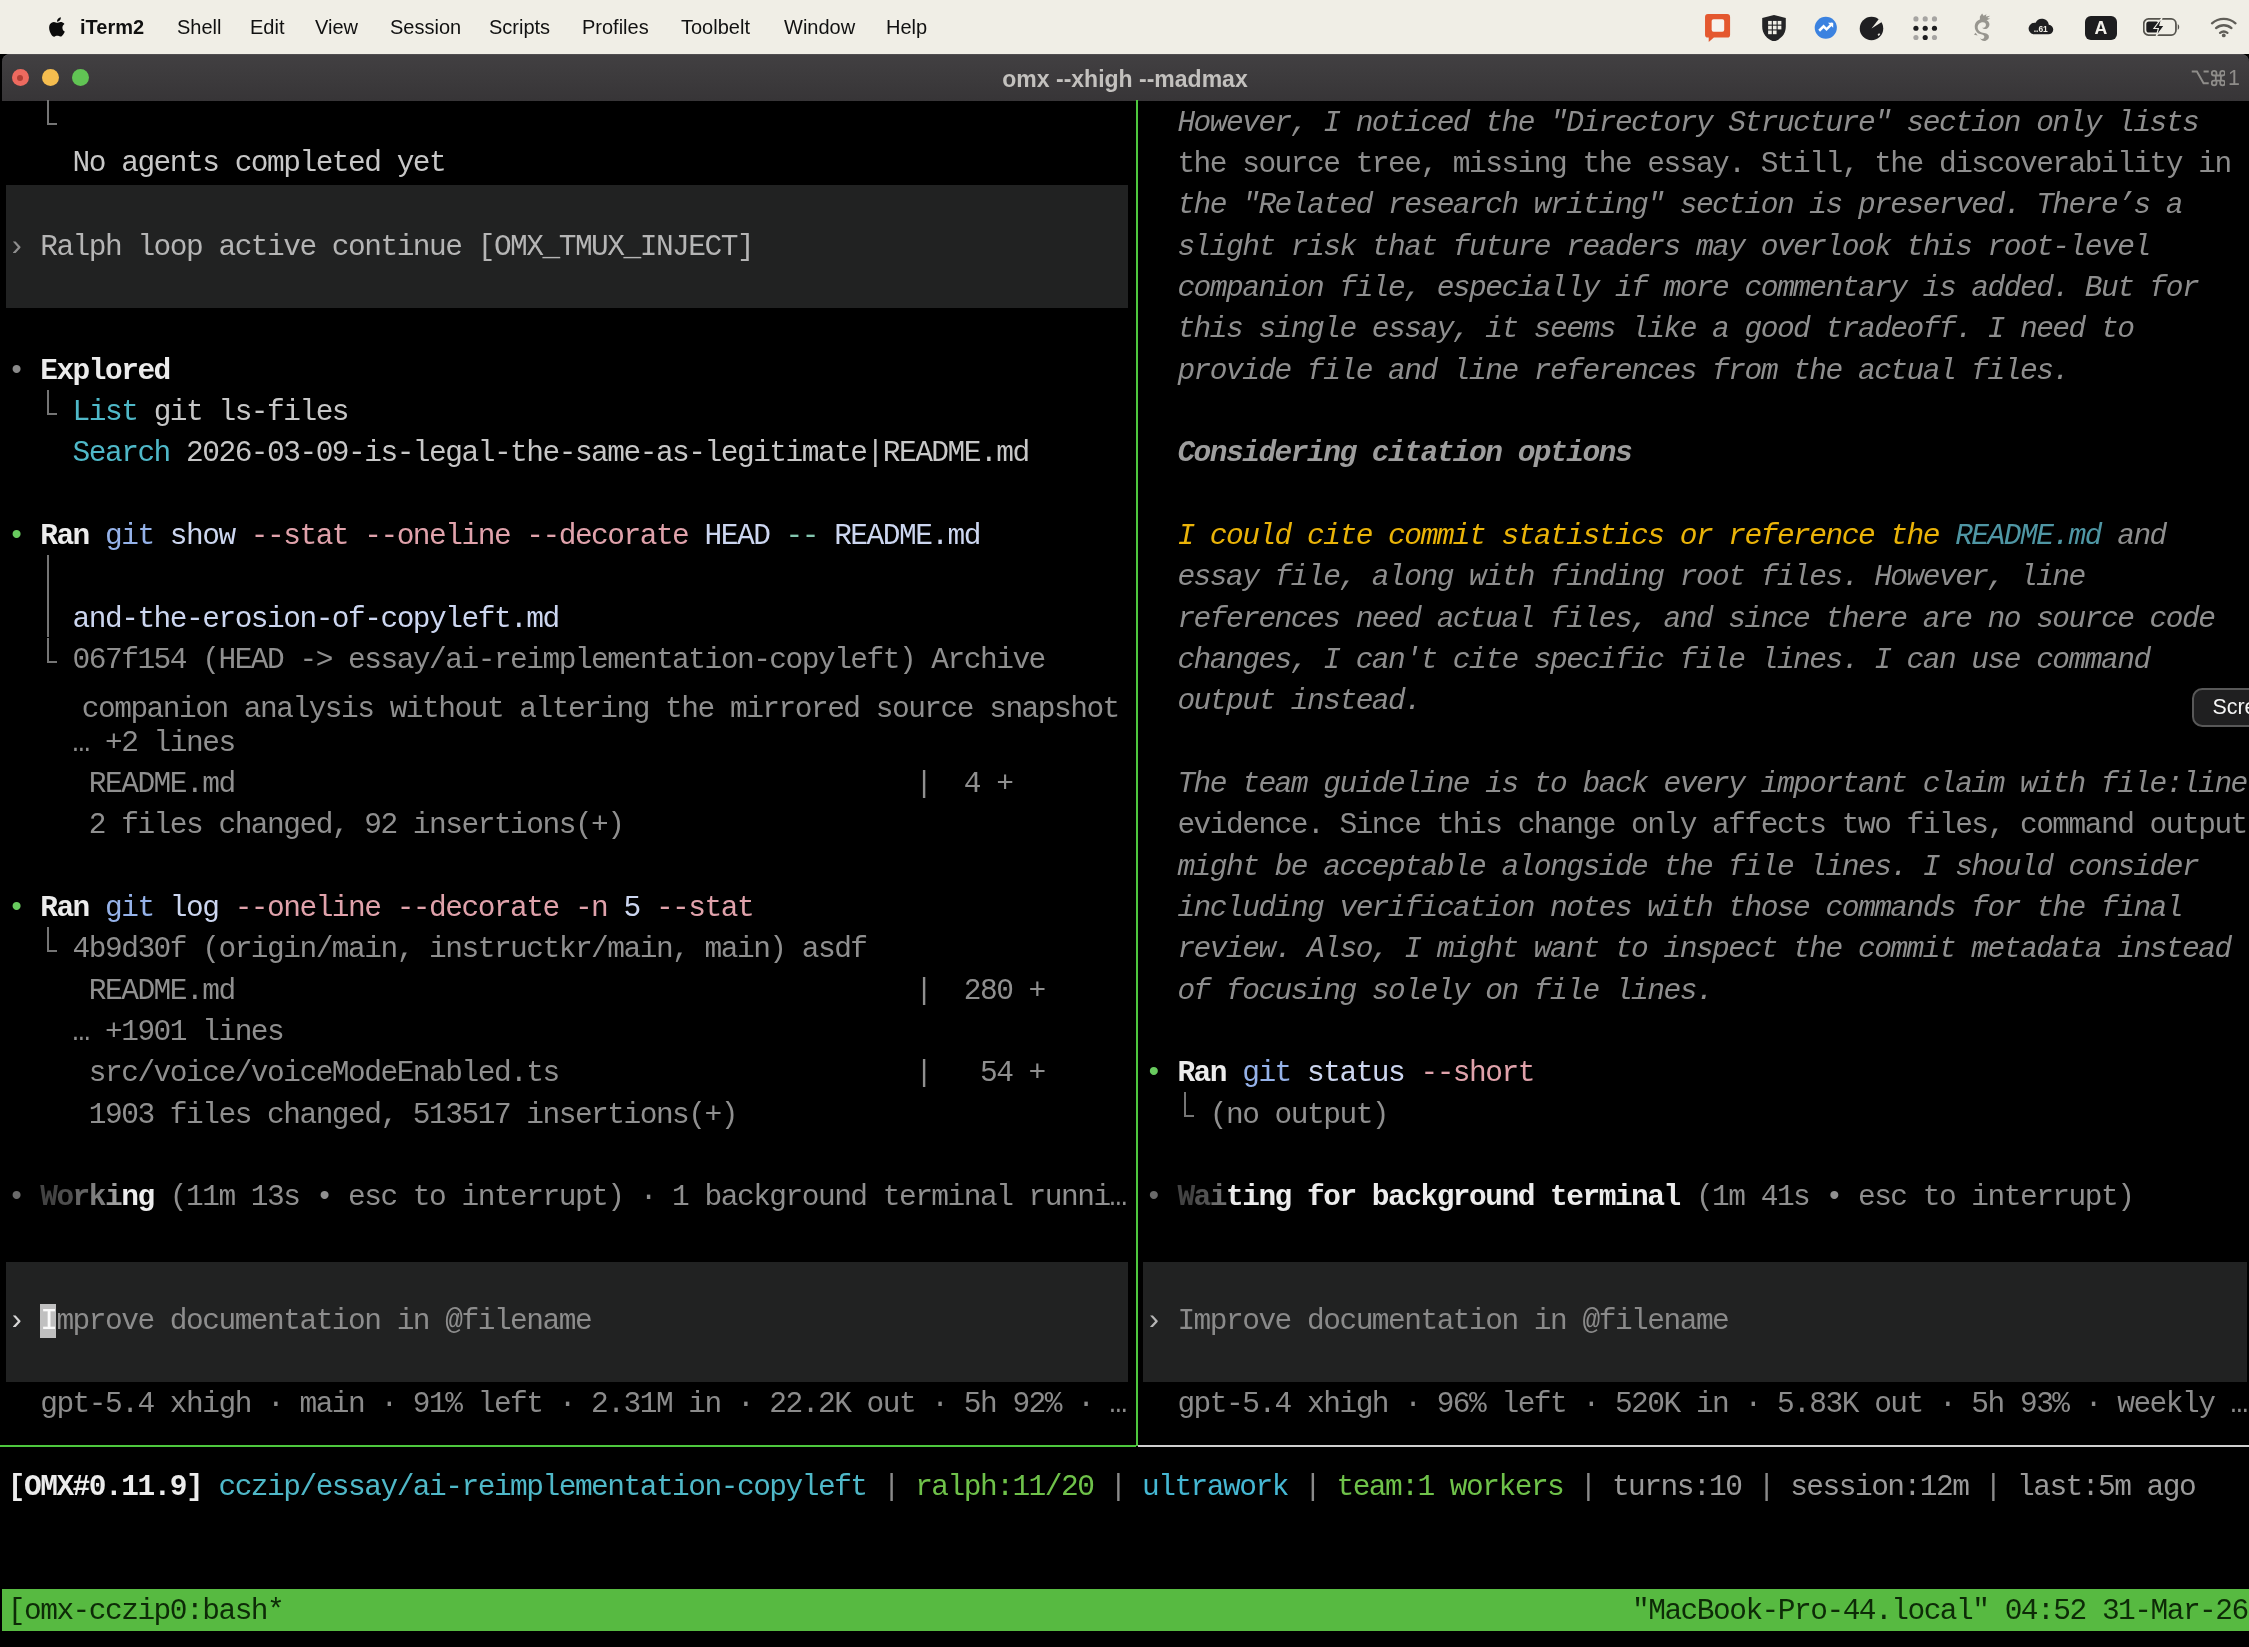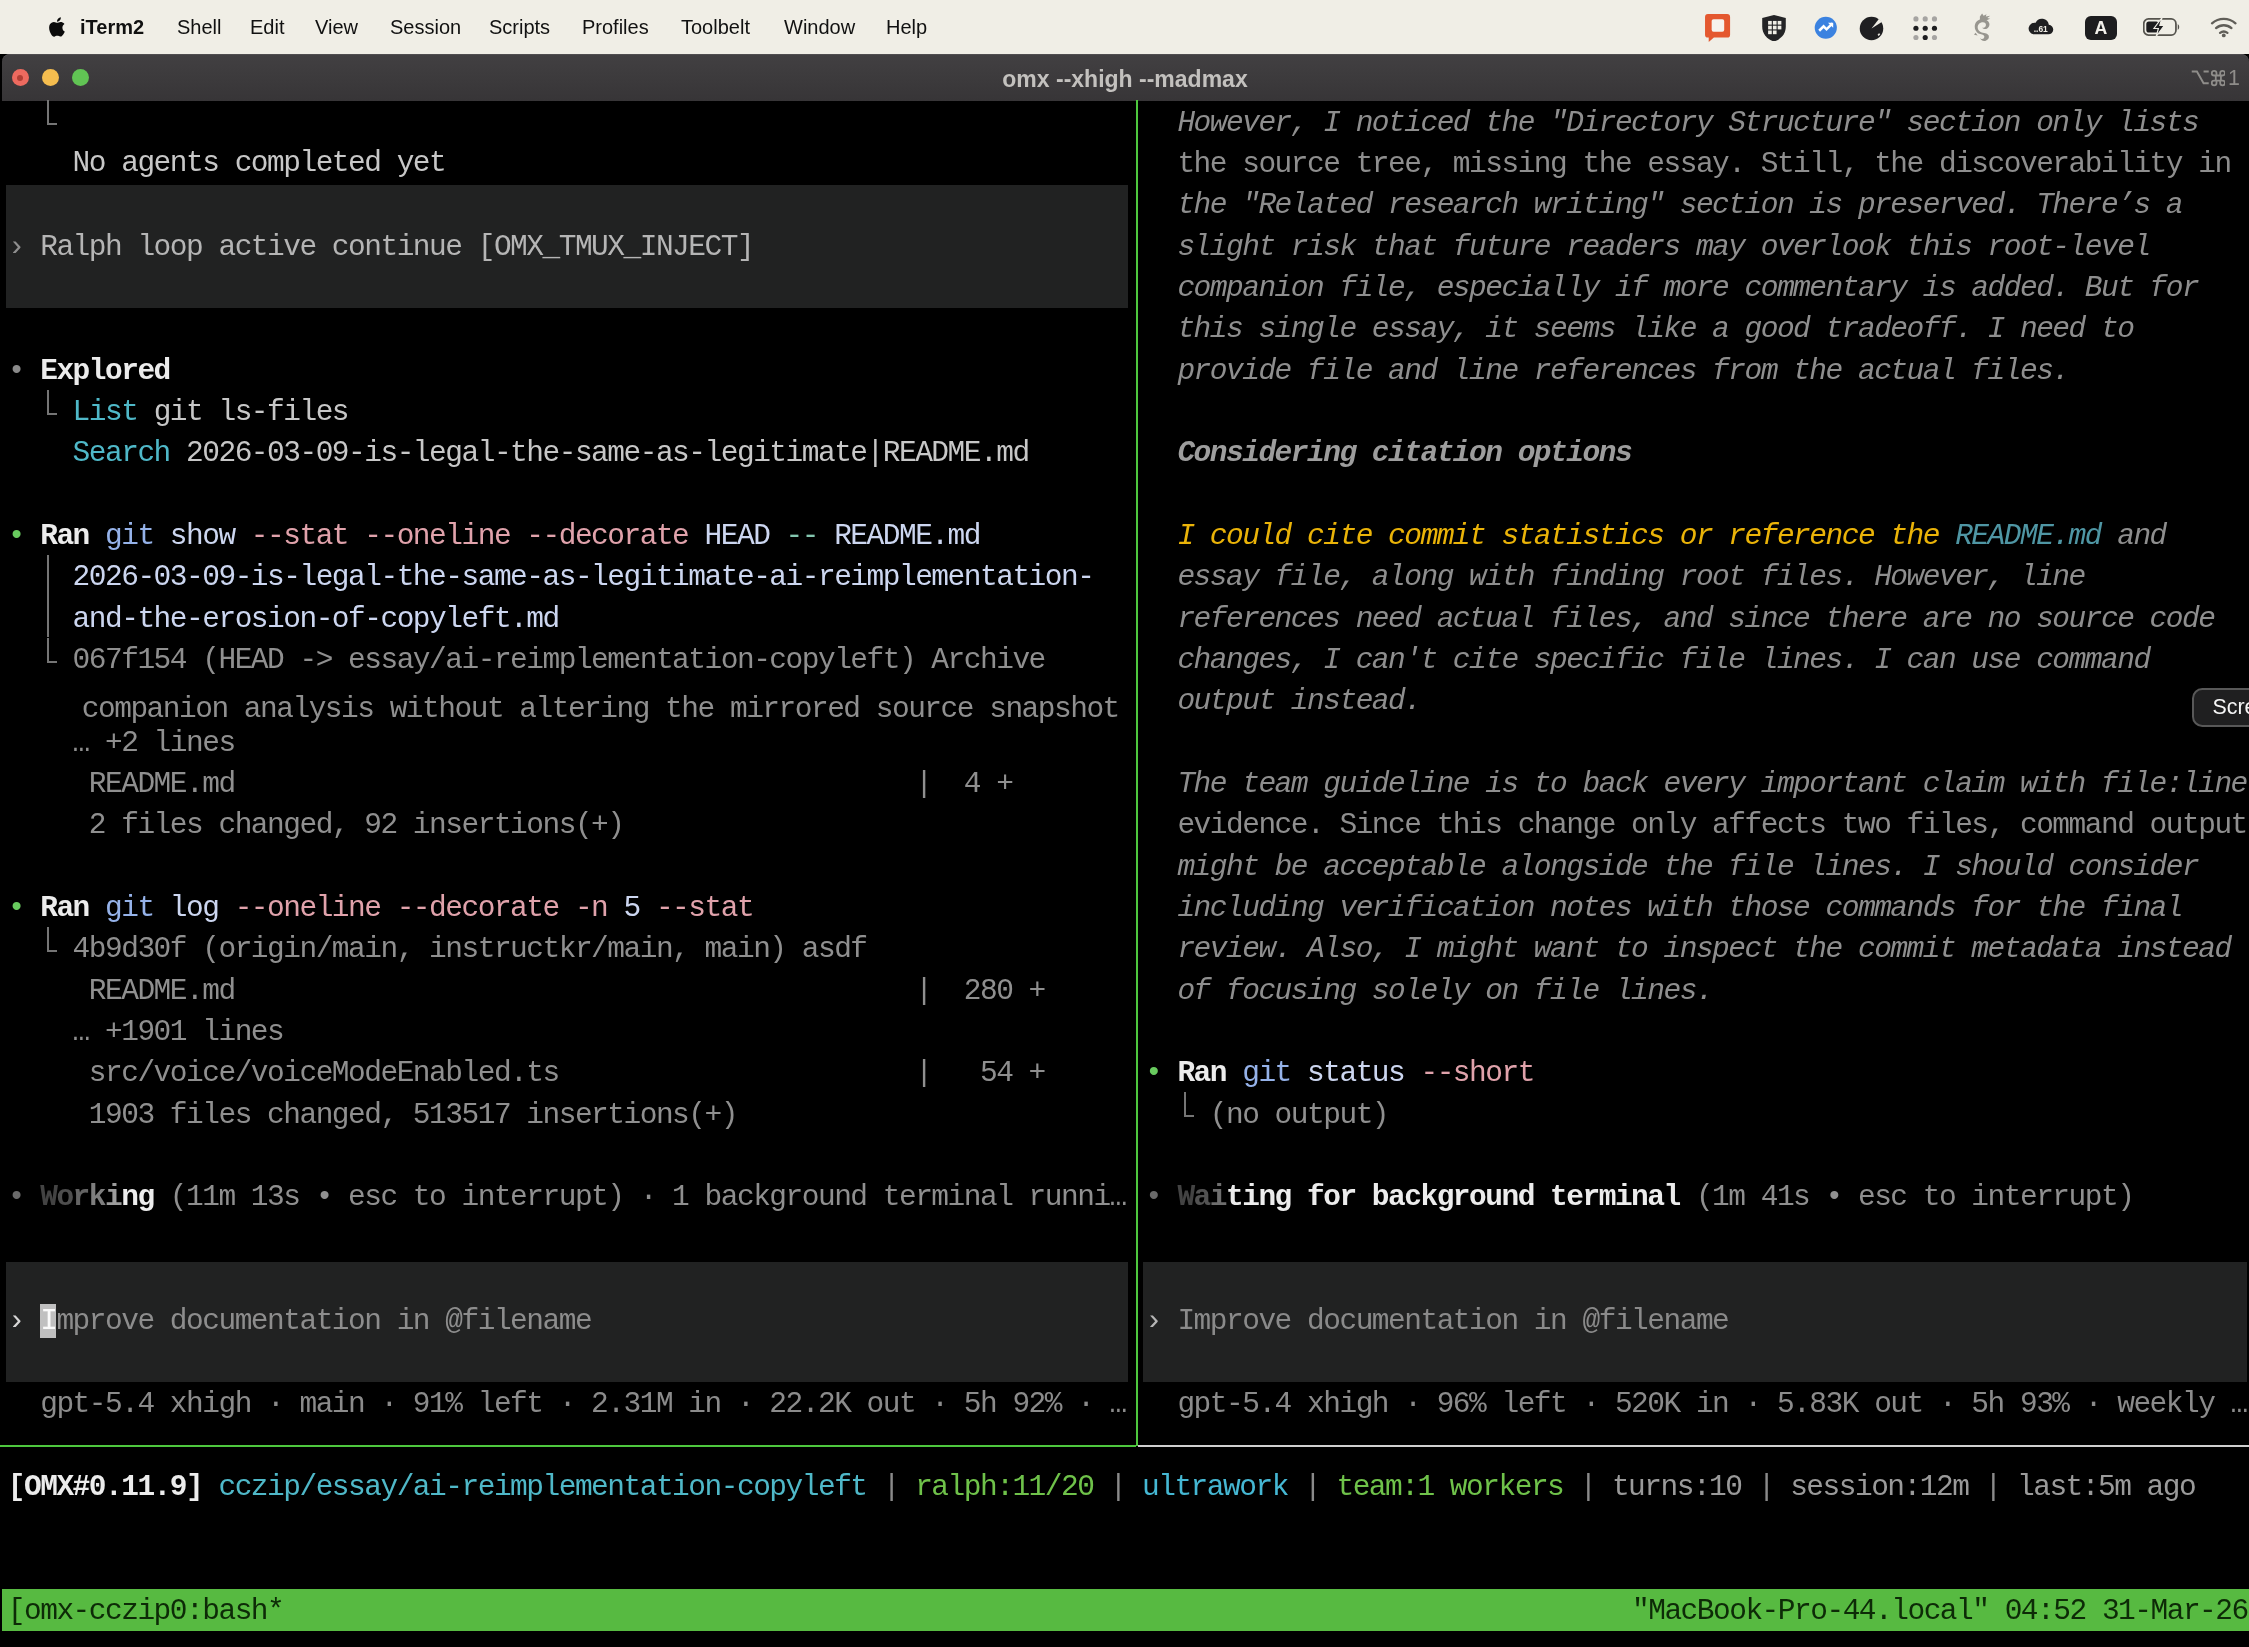--- a/index.html
+++ b/index.html
@@ -107,21 +107,21 @@
 <div class="r" style="left:7.8px;top:103px;margin-top:40px;"><span style="color:#c7c7c7">    No agents completed yet</span></div>
 <div style="position:absolute;left:47px;top:100px;width:2.2px;height:25px;background:#757575"></div>
 <div style="position:absolute;left:47px;top:123px;width:9.6px;height:2.2px;background:#757575"></div>
 <div class="r" style="left:7.8px;top:227px;"><span style="color:#8f8f8f">› </span><span style="color:#b5b5b5">Ralph loop active continue [OMX_TMUX_INJECT]</span></div>
 <div class="r" style="left:7.8px;top:351px;"><span style="color:#8a8a8a">• </span><span style="color:#ececec;font-weight:700">Explored</span></div>
 <div class="r" style="left:7.8px;top:392px;"><span style="color:#c7c7c7">    </span><span style="color:#4fb8c8">List</span><span style="color:#c7c7c7"> </span><span style="color:#c7c7c7">git ls-files</span></div>
 <div style="position:absolute;left:47px;top:390px;width:2.2px;height:25px;background:#757575"></div>
 <div style="position:absolute;left:47px;top:413px;width:9.6px;height:2.2px;background:#757575"></div>
 <div class="r" style="left:7.8px;top:433px;"><span style="color:#c7c7c7">    </span><span style="color:#4fb8c8">Search</span><span style="color:#c7c7c7"> 2026-03-09-is-legal-the-same-as-legitimate|README.md</span></div>
 <div class="r" style="left:7.8px;top:516px;"><span style="color:#68ca5e">• </span><span style="color:#ececec;font-weight:700">Ran</span><span style="color:#c7c7c7"> </span><span style="color:#95b2e9">git</span><span style="color:#c7c7c7"> </span><span style="color:#ccd6f0">show</span><span style="color:#c7c7c7"> </span><span style="color:#e0a2ab">--stat</span><span style="color:#c7c7c7"> </span><span style="color:#e0a2ab">--oneline</span><span style="color:#c7c7c7"> </span><span style="color:#e0a2ab">--decorate</span><span style="color:#c7c7c7"> </span><span style="color:#ccd6f0">HEAD</span><span style="color:#c7c7c7"> </span><span style="color:#84c7b0">--</span><span style="color:#c7c7c7"> </span><span style="color:#ccd6f0">README.md</span></div>
-<div class="r" style="left:7.8px;top:557px;"><span style="color:#c7c7c7">    </span><span style="color:#ccd6f0">2026-03-09-is-legal-the-same-as-legitimate-ai-reimplementation-</span></div>
+<div class="r" style="left:7.8px;top:557px;"><span style="color:#c7c7c7">    </span></div>
 <div style="position:absolute;left:47px;top:555px;width:2.2px;height:41px;background:#757575"></div>
 <div class="r" style="left:7.8px;top:599px;"><span style="color:#c7c7c7">    </span><span style="color:#ccd6f0">and-the-erosion-of-copyleft.md</span></div>
 <div style="position:absolute;left:47px;top:596px;width:2.2px;height:41px;background:#757575"></div>
 <div class="r" style="left:7.8px;top:640px;"><span style="color:#8f8f8f">    067f154 (HEAD -&gt; essay/ai-reimplementation-copyleft) Archive</span></div>
 <div style="position:absolute;left:47px;top:638px;width:2.2px;height:25px;background:#757575"></div>
 <div style="position:absolute;left:47px;top:661px;width:9.6px;height:2.2px;background:#757575"></div>
 <div class="r" style="left:17px;top:681px;margin-top:8px;"><span style="color:#8f8f8f">    companion analysis without altering the mirrored source snapshot</span></div>
 <div class="r" style="left:7.8px;top:723px;"><span style="color:#8f8f8f">    … +2 lines</span></div>
 <div class="r" style="left:7.8px;top:764px;"><span style="color:#8f8f8f">     README.md                                          |  4 +</span></div>
 <div class="r" style="left:7.8px;top:805px;"><span style="color:#8f8f8f">     2 files changed, 92 insertions(+)</span></div>

